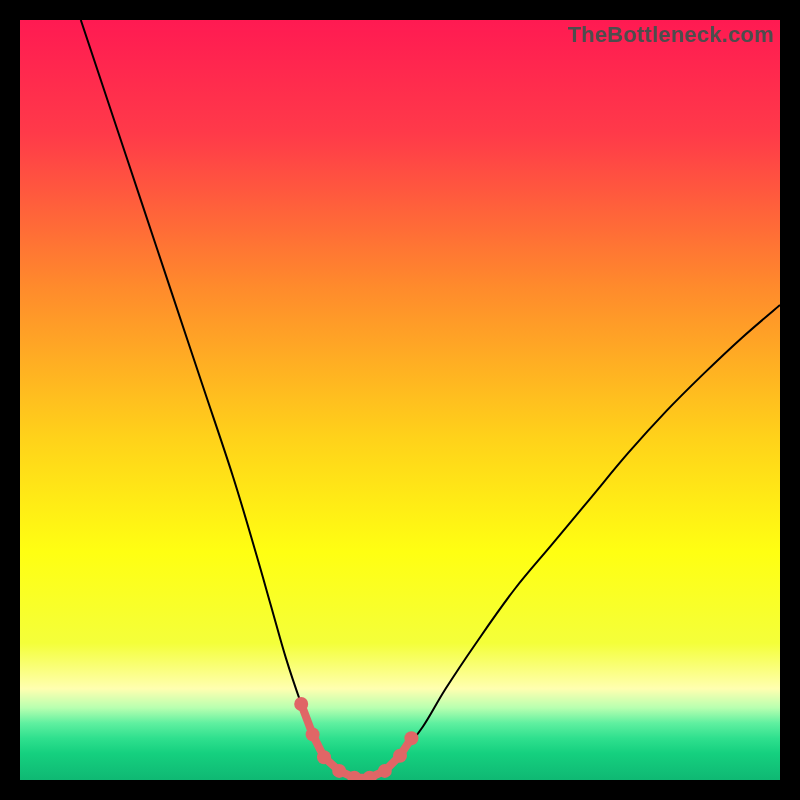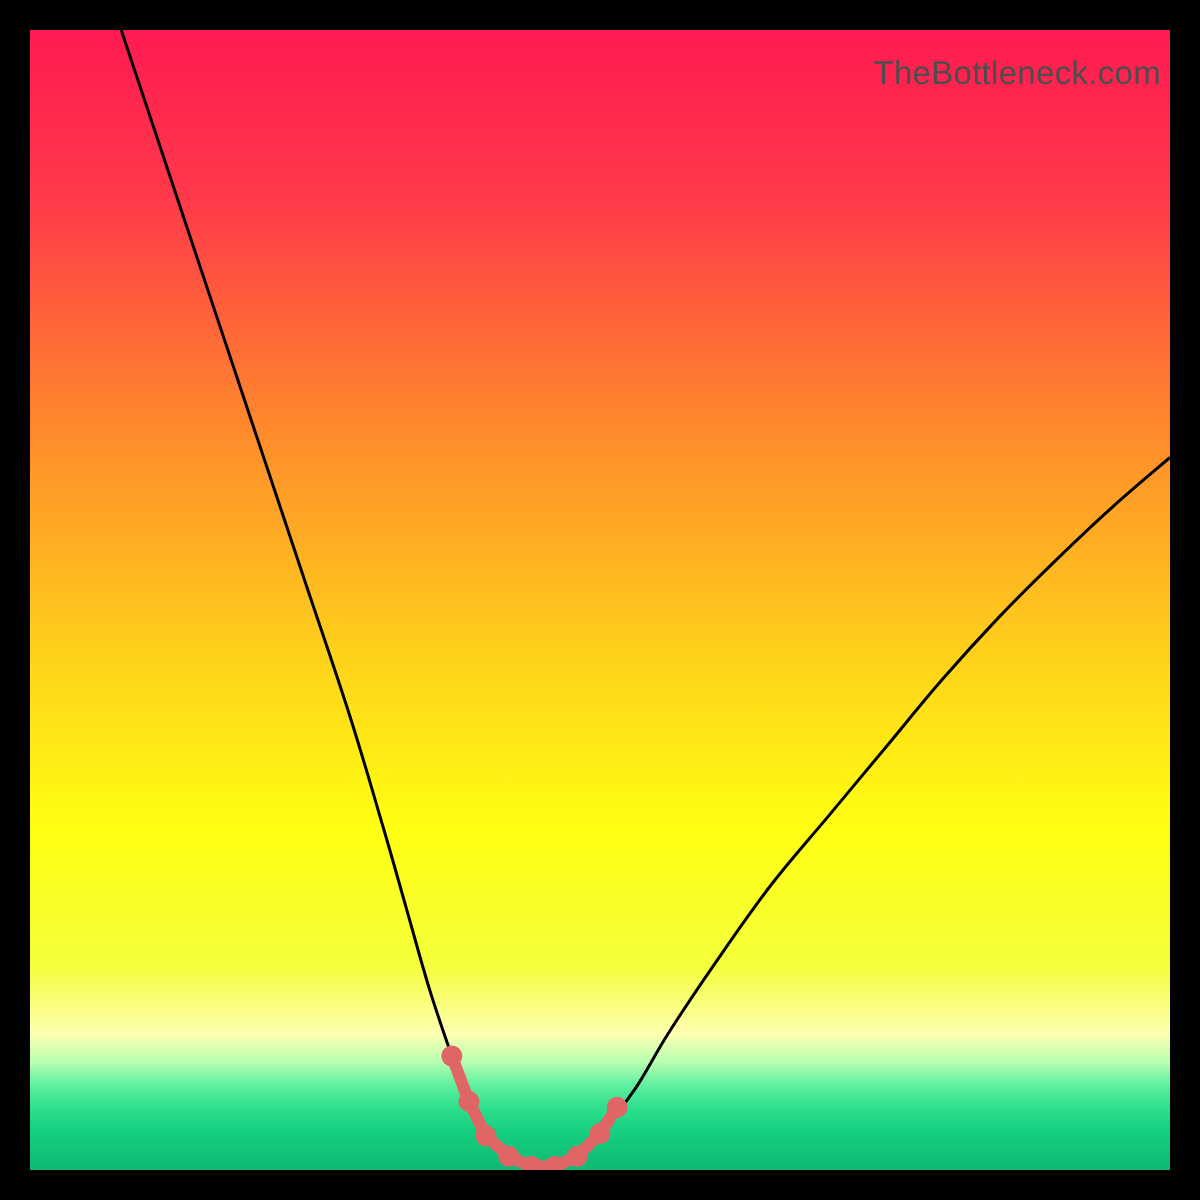--- a/index.html
+++ b/index.html
@@ -24,25 +24,25 @@
     width: 760px;
     height: 760px;
     overflow: hidden;
   }
   .gradient {
     position: absolute;
     inset: 0;
   }
   .watermark {
     position: absolute;
-    top: 16px;
+    top: 2px;
     right: 6px;
     color: #4d4d4d;
     font-size: 22px;
-    font-weight: 400;
+    font-weight: 700;
     letter-spacing: 0.2px;
     z-index: 5;
     user-select: none;
   }
   svg.curve {
     position: absolute;
     inset: 0;
     z-index: 3;
   }
   svg.markers {

